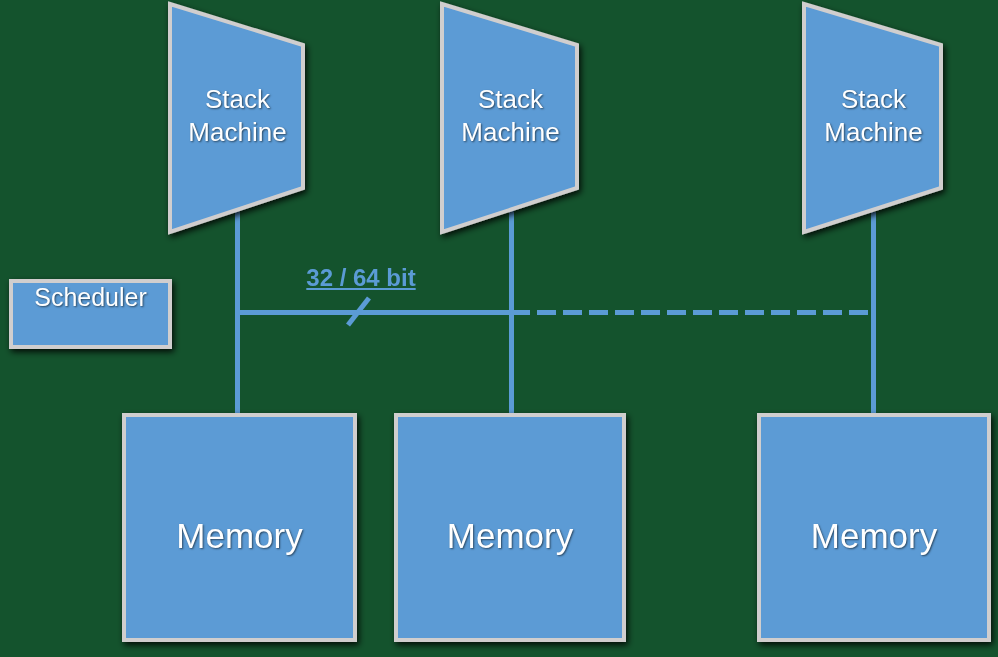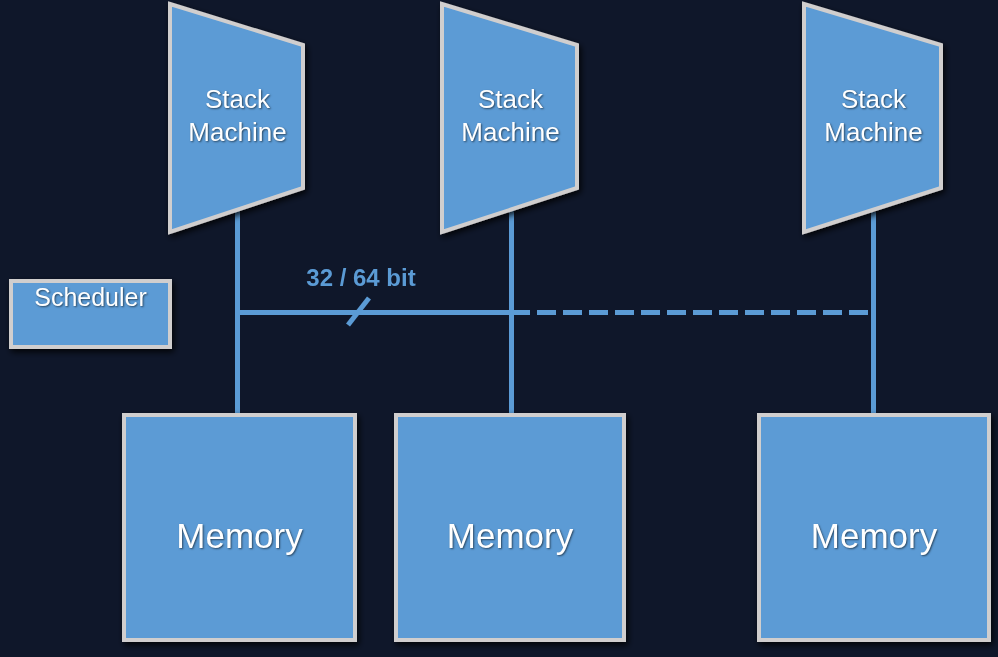--- a/index.html
+++ b/index.html
@@ -8,21 +8,21 @@
     padding: 0;
     background: #000000;
   }
   body {
     font-family: "Liberation Sans", sans-serif;
   }
   #canvas {
     position: relative;
     width: 998px;
     height: 657px;
-    background: #0f172a;
+    background: #14532d;
     overflow: hidden;
   }
   svg.layer {
     position: absolute;
     left: 0;
     top: 0;
     width: 998px;
     height: 657px;
   }
   .node-label {
@@ -46,20 +46,21 @@
   }
   .edge-label {
     position: absolute;
     color: #5B9BD5;
     font-family: "Liberation Sans", sans-serif;
     text-align: center;
     white-space: nowrap;
   }
   .edge-label.bold {
     font-weight: bold;
+    text-decoration: underline;
   }
 </style>
 </head>
 <body>
 
 <div id="canvas">
 
   <svg class="layer" viewBox="0 0 998 657" xmlns="http://www.w3.org/2000/svg">
 
     <line x1="237.5" y1="210" x2="237.5" y2="420" stroke="#5B9BD5" stroke-width="5"></line>

